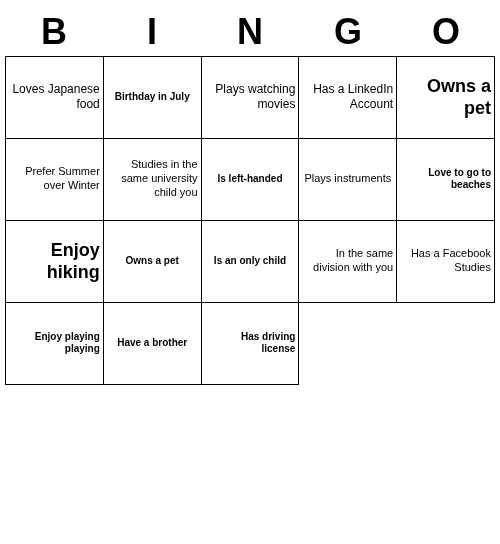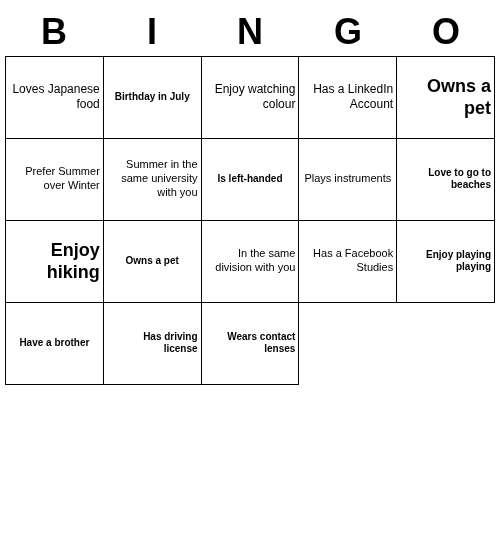--- a/index.html
+++ b/index.html
@@ -71,30 +71,30 @@
   <div class="bingo-header">
     <div class="bingo-header-cell">B</div>
     <div class="bingo-header-cell">I</div>
     <div class="bingo-header-cell">N</div>
     <div class="bingo-header-cell">G</div>
     <div class="bingo-header-cell">O</div>
   </div>
   <div class="bingo-grid" id="bingo-grid">
   <div class="bingo-cell">Loves Japanese food</div>
       <div class="bingo-cell medium">Birthday in July</div>
-      <div class="bingo-cell">Enjoy watching colour</div>
+      <div class="bingo-cell">Plays watching movies</div>
       <div class="bingo-cell">Has a LinkedIn Account</div>
       <div class="bingo-cell large">Owns a pet</div>
       <div class="bingo-cell small">Prefer Summer over Winter</div>
-      <div class="bingo-cell small">Summer in the same university with you</div>
+      <div class="bingo-cell small">Studies in the same university child you</div>
       <div class="bingo-cell medium">Is left-handed</div>
       <div class="bingo-cell small">Plays instruments</div>
       <div class="bingo-cell medium">Love to go to beaches</div>
       <div class="bingo-cell large">Enjoy hiking</div>
       <div class="bingo-cell medium">Owns a pet</div>
+      <div class="bingo-cell medium">Is an only child</div>
       <div class="bingo-cell small">In the same division with you</div>
       <div class="bingo-cell small">Has a Facebook Studies</div>
       <div class="bingo-cell medium">Enjoy playing playing</div>
       <div class="bingo-cell medium">Have a brother</div>
       <div class="bingo-cell medium">Has driving license</div>
-      <div class="bingo-cell medium">Wears contact lenses</div>
     </div>
 </div>
 
 </body></html>

